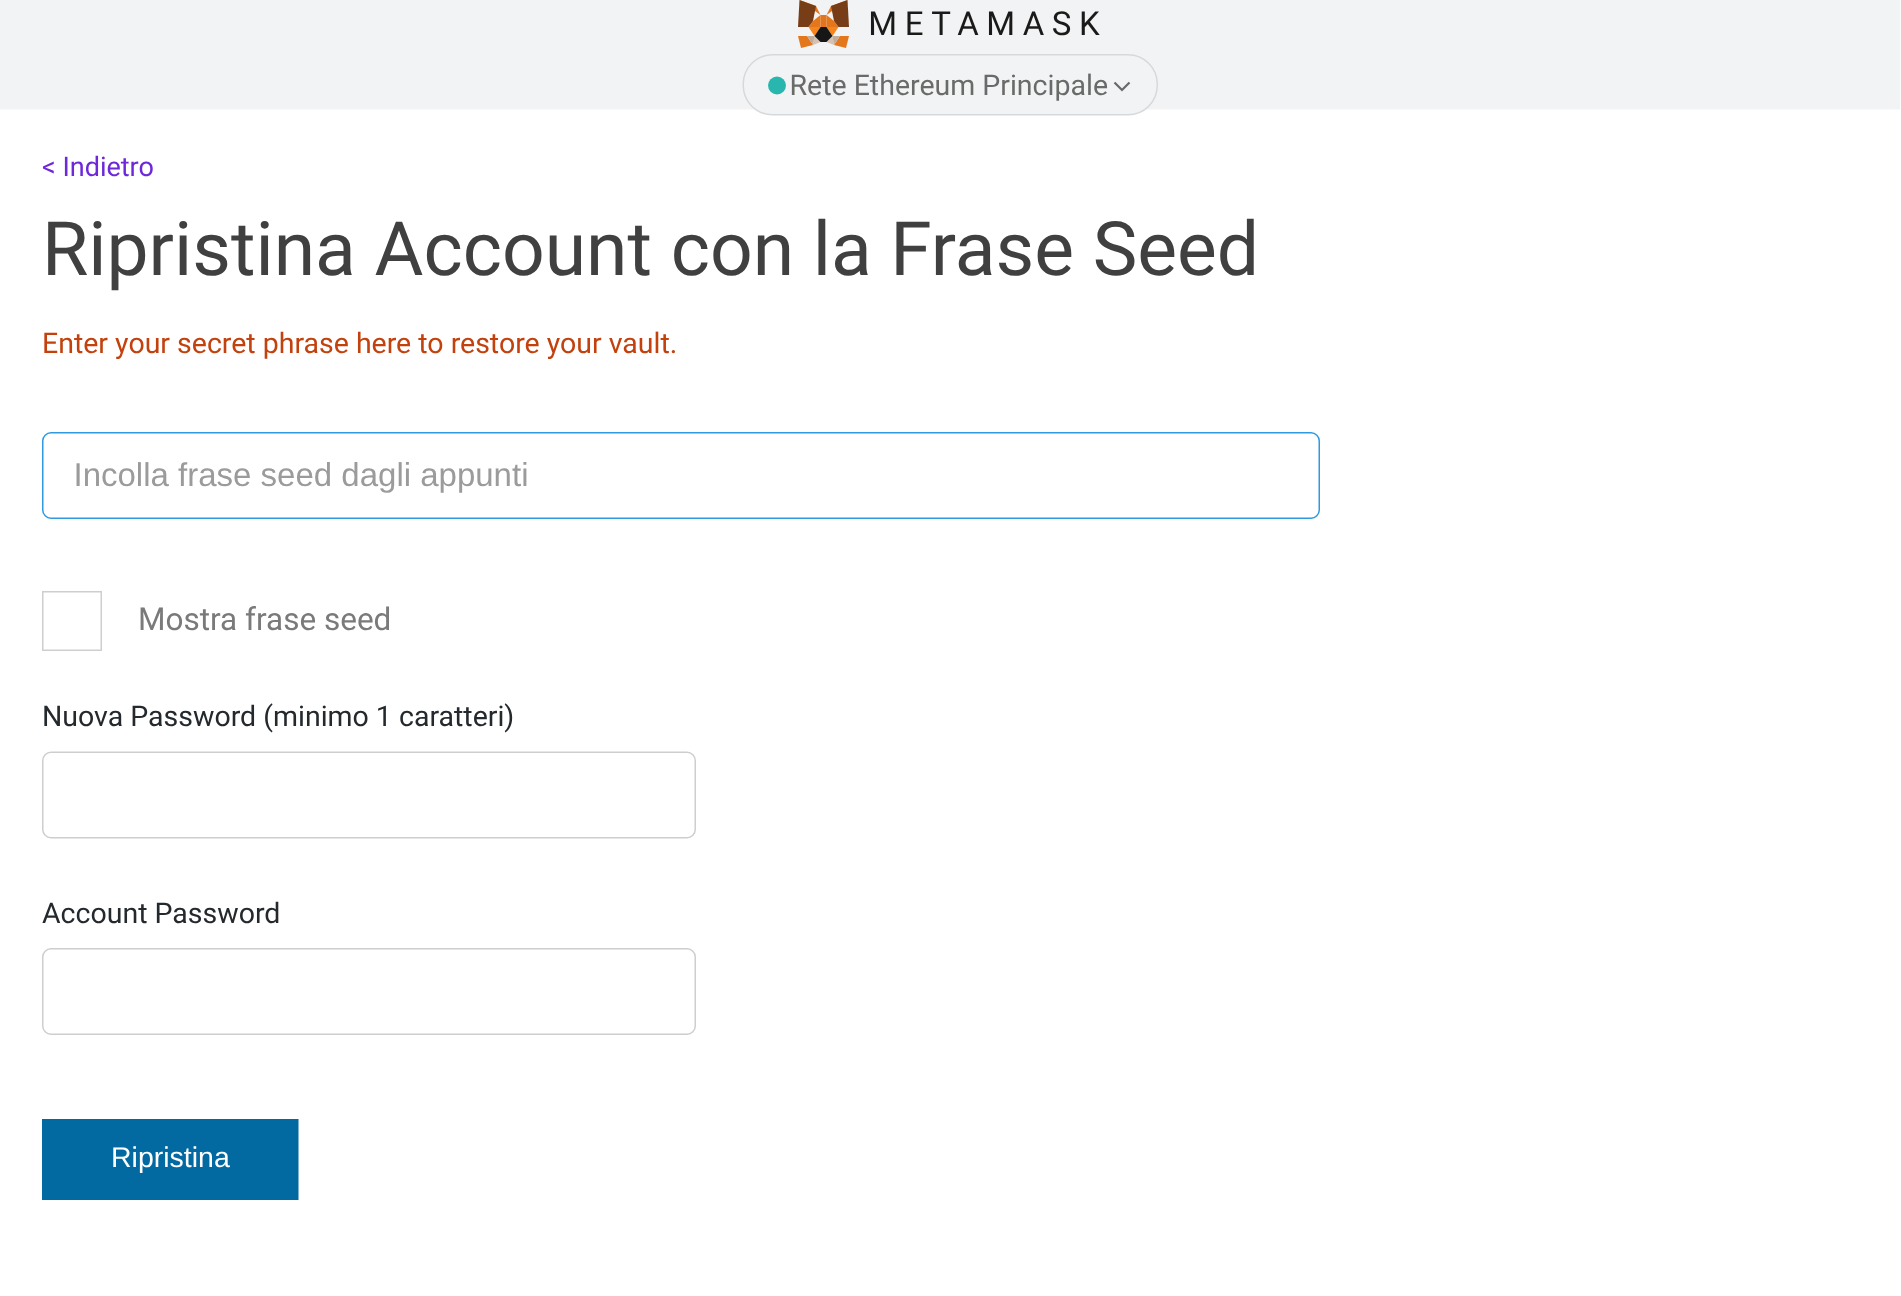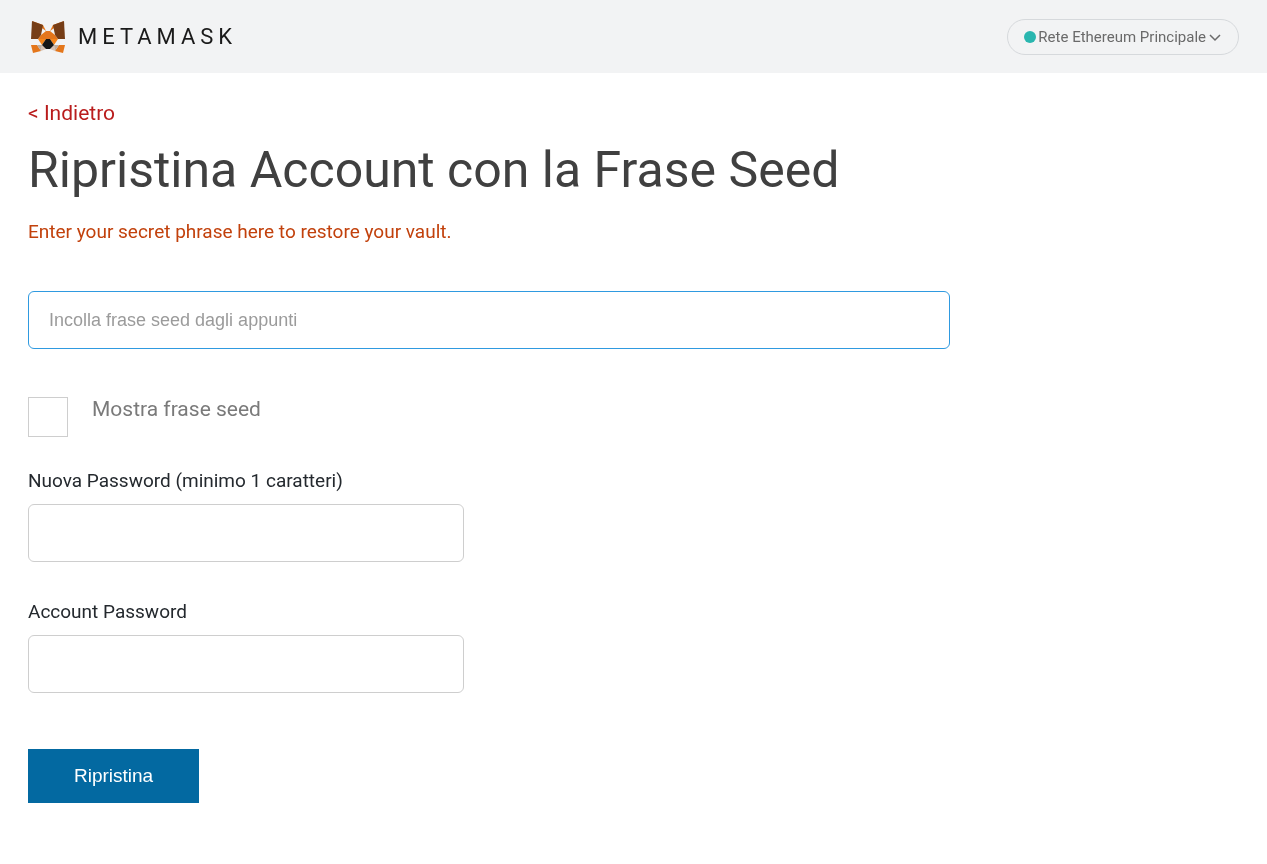--- a/index.html
+++ b/index.html
@@ -10,22 +10,23 @@
     body {
       font-family: -apple-system, BlinkMacSystemFont, 'Segoe UI', Roboto, Helvetica, Arial, sans-serif;
       background: #ffffff;
       color: #24292e;
     }
     .header {
       background: #f2f3f4;
       height: 73px;
       display: flex;
       align-items: center;
-      justify-content: space-between;
+      justify-content: center;
       padding: 0 28px;
+      flex-direction: column;
     }
     .logo-wrap {
       display: flex;
       align-items: center;
       gap: 10px;
     }
     .fox-icon {
       width: 40px;
       height: 40px;
     }
@@ -38,38 +39,38 @@
     .network-selector {
       display: flex;
       align-items: center;
       gap: 2px;
       border: 1px solid #d6d9dc;
       border-radius: 20px;
       padding: 8px 16px;
       background: #f2f3f4;
       cursor: pointer;
       color: #6a6a6a;
-      font-size: 15px;
+      font-size: 19px;
     }
     .network-dot {
       width: 12px;
       height: 12px;
       border-radius: 50%;
       background: #29b6af;
     }
     .chevron {
       color: #6a6a6a;
     }
     .main {
       padding: 28px;
       max-width: 1200px;
     }
     .back-link {
-      font-size: 21px;
-      color: #b91c1c;
+      font-size: 18px;
+      color: #6d28d9;
       cursor: pointer;
       margin-bottom: 18px;
       display: inline-block;
     }
     .page-title {
       font-size: 50px;
       font-weight: 400;
       color: #404040;
       margin-bottom: 22px;
       line-height: 1.1;
@@ -79,37 +80,37 @@
       color: #c2410c;
       margin-bottom: 48px;
     }
     .field-label {
       font-size: 19px;
       color: #24292e;
       margin-bottom: 12px;
       display: block;
     }
     .seed-input {
-      width: 922px;
+      width: 852px;
       max-width: 100%;
       height: 58px;
       border: 1px solid #2f9ae0;
       border-radius: 6px;
       padding: 0 20px;
-      font-size: 18px;
+      font-size: 22px;
       color: #24292e;
       outline: none;
       margin-bottom: 48px;
     }
     .seed-input::placeholder {
       color: #9b9b9b;
     }
     .checkbox-row {
       display: flex;
-      align-items: flex-start;
+      align-items: center;
       gap: 24px;
       margin-bottom: 32px;
     }
     .checkbox {
       width: 40px;
       height: 40px;
       border: 1px solid #cecece;
       background: #ffffff;
       cursor: pointer;
     }

